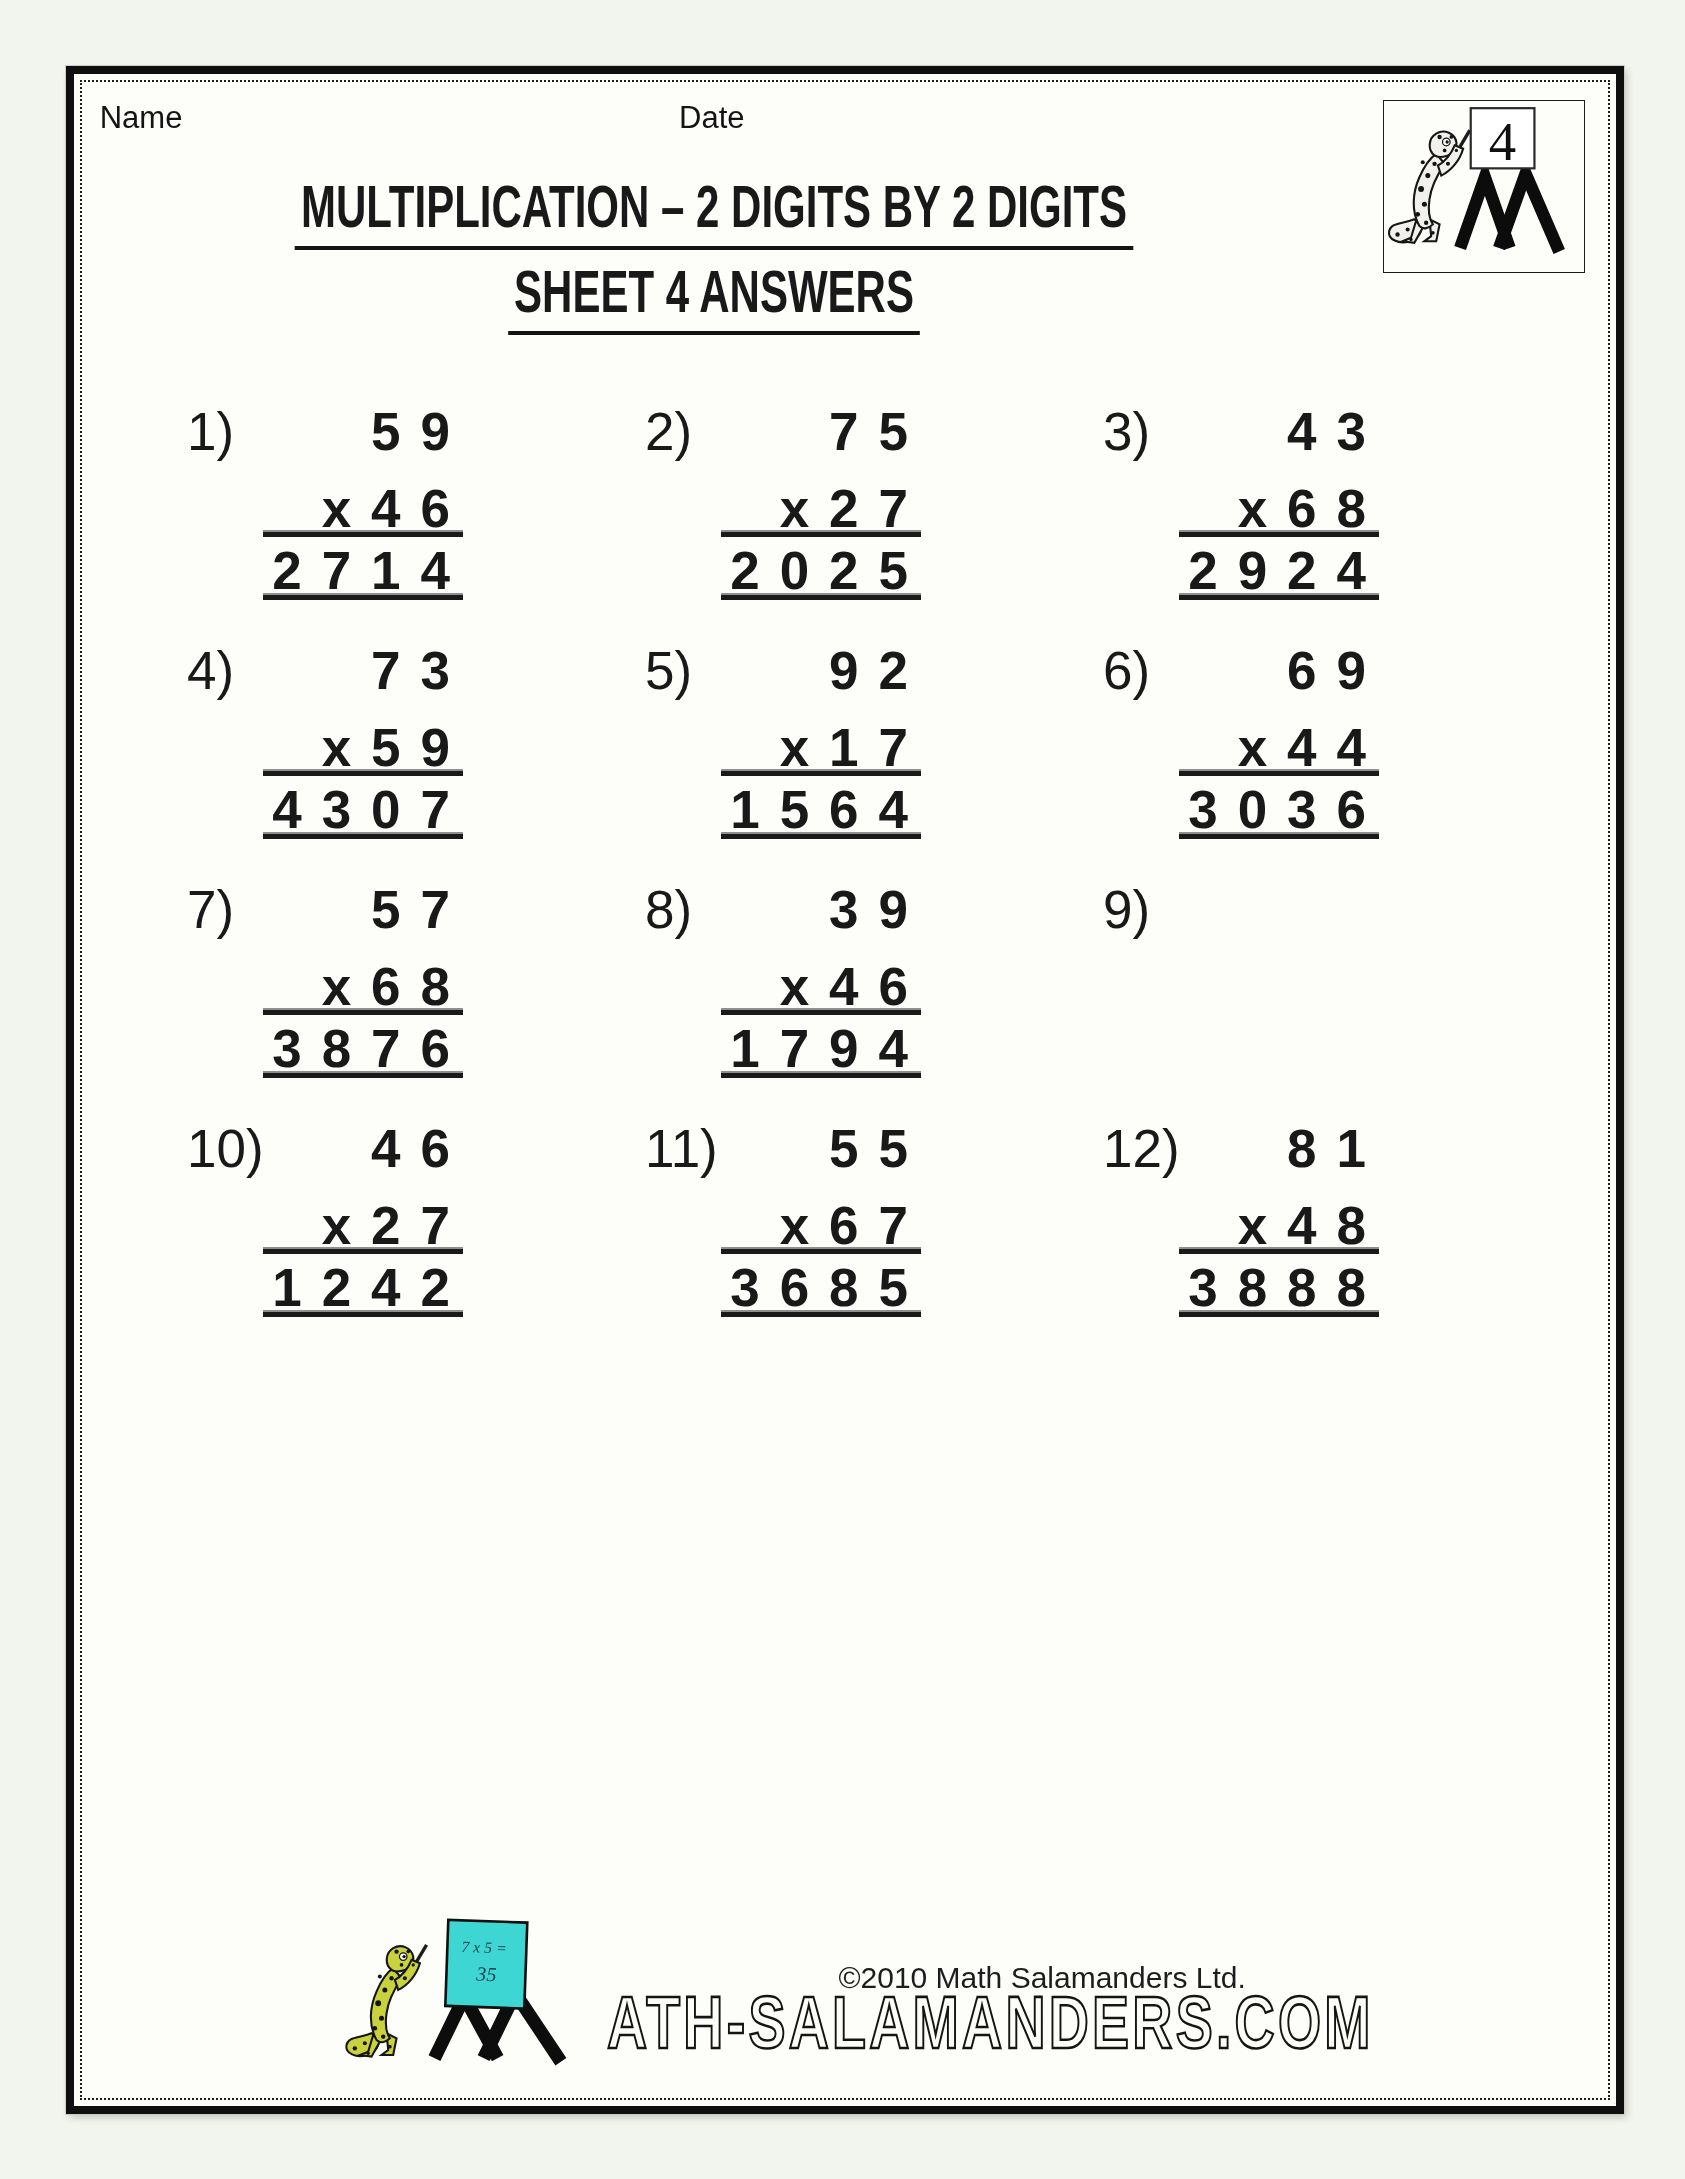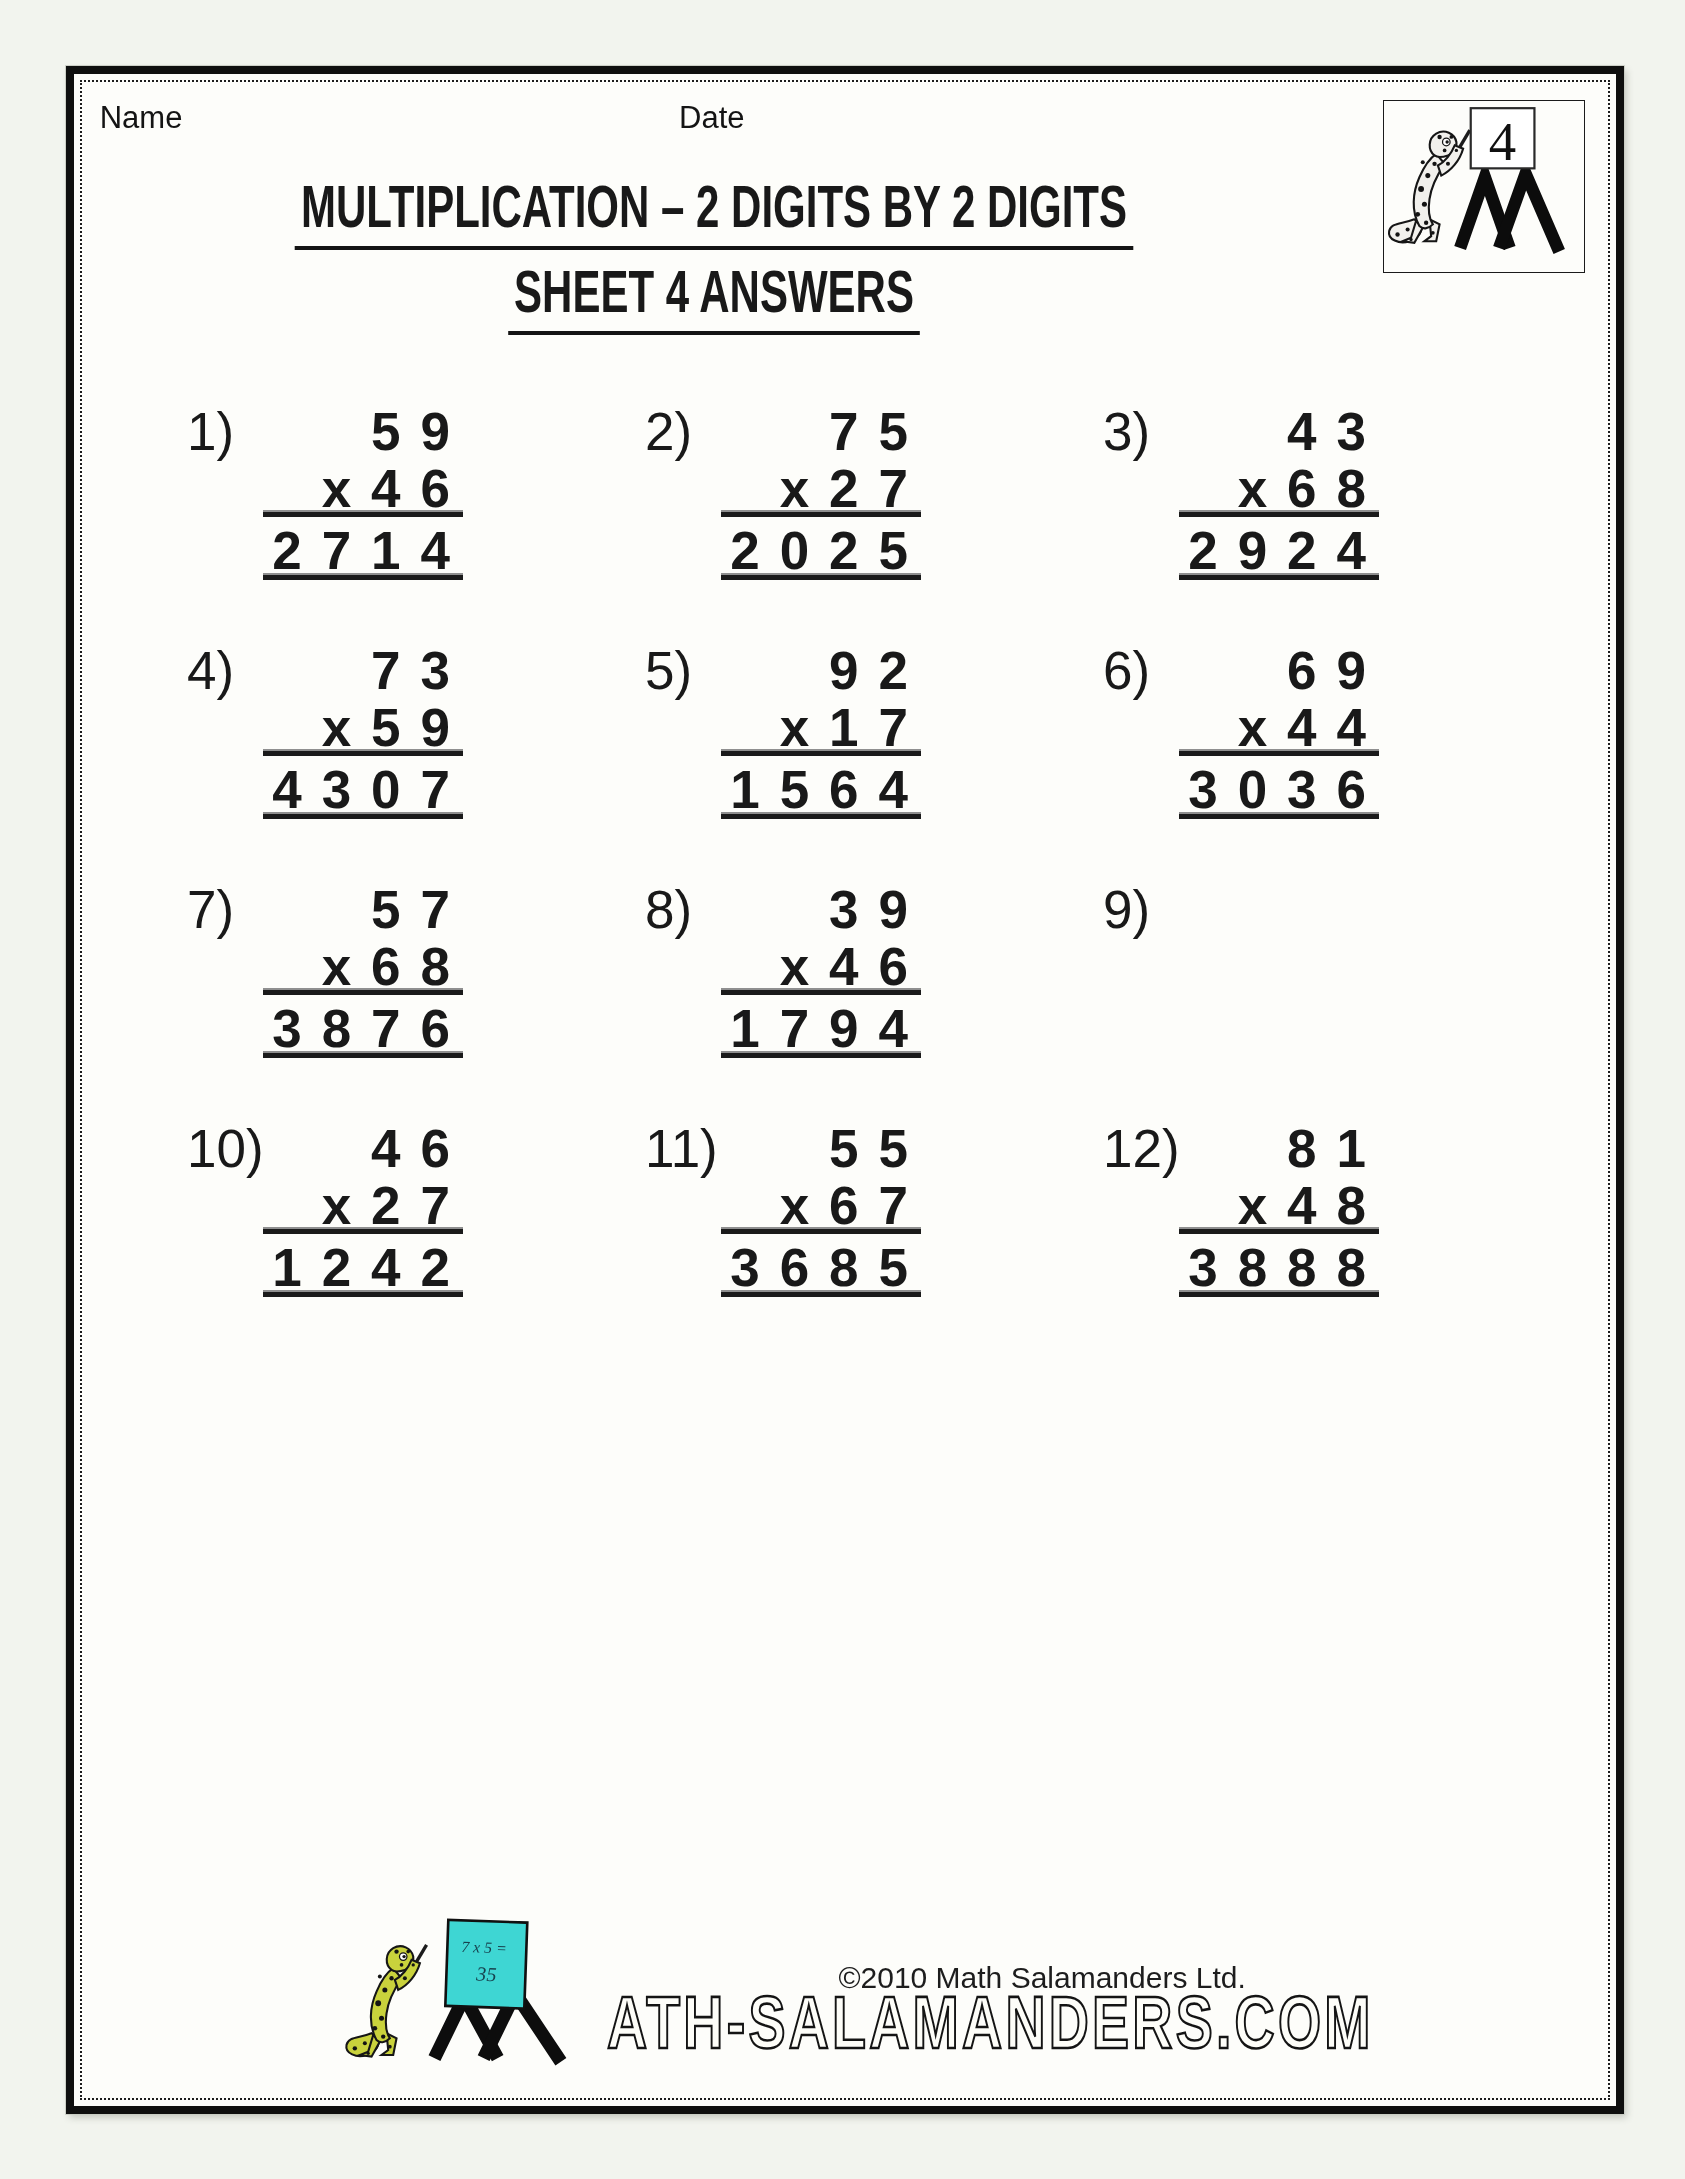--- a/index.html
+++ b/index.html
@@ -47,21 +47,21 @@
   }
   .problem{display:flex;align-items:flex-start;}
   .pnum{
     width:76px;flex:0 0 76px;font-size:53px;line-height:46px;white-space:nowrap;
   }
   .work{width:200px;flex:0 0 200px;font-weight:bold;}
   .dline{
     font-size:53px;line-height:46px;text-align:right;
     padding-right:10.5px;letter-spacing:2.6px;white-space:pre;
   }
-  .mult{margin-top:11px;}
+  .mult{margin-top:31px;}
   .rule{
     height:7px;margin-top:-1.8px;
     background:linear-gradient(#8f8f8f 0 1.8px,#1a1a1a 1.8px 100%);
   }
   .ans{margin-top:11px;}
 
   
   .footer-art{position:absolute;left:254px;top:1834px;width:290px;height:151px;}
   .footer-art svg{display:block;width:100%;height:100%;}
   .copyright{

